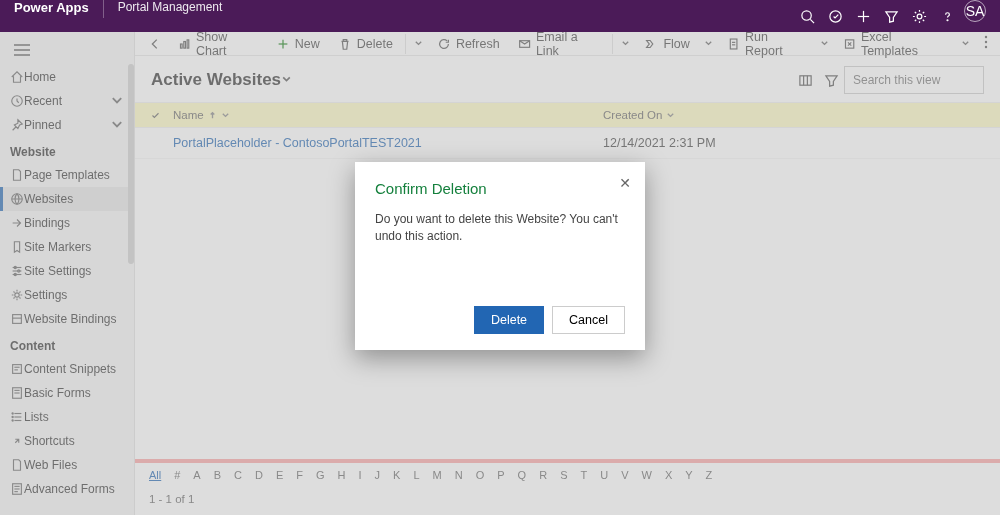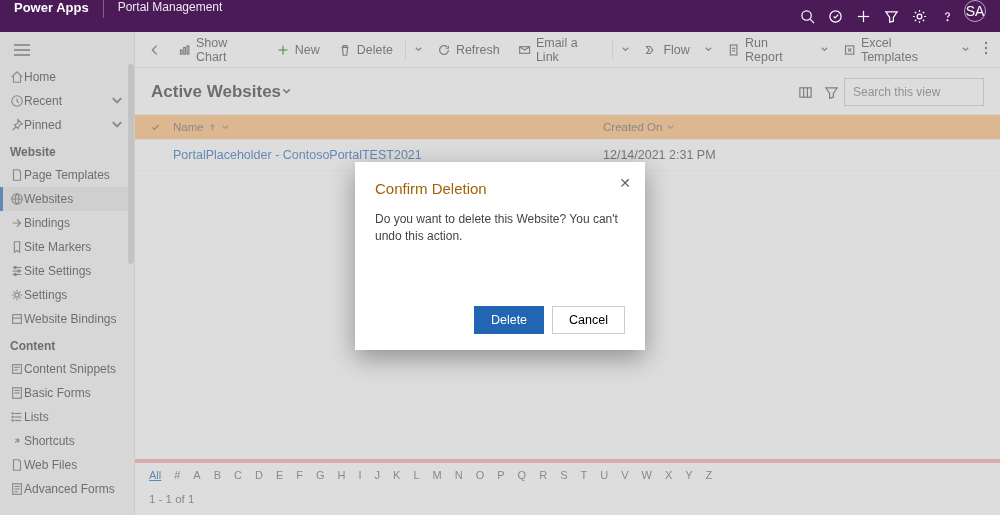--- a/index.html
+++ b/index.html
@@ -18,54 +18,54 @@
   .sidebar .hamburger svg { width:16px; height:12px; stroke:#555; stroke-width:1.5; }
   .sidebar .item { display:flex; align-items:center; padding:5px 10px; cursor:pointer; }
   .sidebar .item.active { background:#e6e6e6; position:relative; }
   .sidebar .item.active::before { content:""; position:absolute; left:0; top:0; bottom:0; width:3px; background:#2266b3; }
   .sidebar .item .sicon { width:14px; height:14px; display:flex; align-items:center; justify-content:center; color:#666; }
   .sidebar .item .sicon svg { width:14px; height:14px; fill:none; stroke:#666; stroke-width:1.3; }
   .sidebar .item .chev { margin-left:auto; }
   .sidebar .section { padding:8px 10px 4px; font-weight:600; color:#333; font-size:12px; }
   .sidebar-scroll { position:absolute; right:0; top:32px; width:6px; height:200px; background:#cfcfcf; border-radius:3px; }
   .main { flex:1; display:flex; flex-direction:column; background:#fff; }
-  .cmdbar { height:36px; border-bottom:1px solid #e6e6e6; display:flex; align-items:center; padding:0 8px; font-size:12.5px; color:#444; gap:2px; }
+  .cmdbar { height:24px; border-bottom:1px solid #e6e6e6; display:flex; align-items:center; padding:0 8px; font-size:12.5px; color:#444; gap:2px; }
   .cmdbar .back { width:26px; height:26px; display:flex; align-items:center; justify-content:center; cursor:pointer; }
   .cmdbar .cmd { display:flex; align-items:center; gap:5px; padding:4px 8px; cursor:pointer; border-radius:2px; }
   .cmdbar .cmd svg { width:14px; height:14px; fill:none; stroke:#555; stroke-width:1.4; }
   .cmdbar .cmd.new svg { stroke:#107c10; }
   .cmdbar .chevd { width:18px; display:flex; align-items:center; justify-content:center; cursor:pointer; }
   .cmdbar .chevd svg { width:9px; height:9px; stroke:#666; fill:none; stroke-width:1.5; }
   .cmdbar .sep { width:1px; height:20px; background:#e0e0e0; margin:0 2px; }
   .cmdbar .overflow { margin-left:4px; cursor:pointer; padding:4px; }
   .viewhdr { display:flex; align-items:center; padding:10px 16px 8px; }
   .viewhdr .title { font-size:17px; font-weight:600; color:#333; }
   .viewhdr .tchev svg { width:11px; height:11px; stroke:#555; fill:none; stroke-width:1.5; }
   .viewhdr .spacer { flex:1; }
   .viewhdr .vicon { width:26px; height:26px; display:flex; align-items:center; justify-content:center; cursor:pointer; }
   .viewhdr .vicon svg { width:15px; height:15px; stroke:#555; fill:none; stroke-width:1.3; }
   .searchbox { display:flex; align-items:center; border:1px solid #ccc; height:28px; width:140px; padding:0 6px; font-size:12px; }
   .searchbox input { border:none; outline:none; flex:1; font-size:12px; color:#666; background:transparent; }
   .searchbox svg { width:13px; height:13px; stroke:#555; fill:none; stroke-width:1.5; }
-  .gridhdr { display:flex; align-items:center; padding:4px 16px; font-size:11.5px; color:#666; border-top:1px solid #eee; border-bottom:1px solid #eee; background:#fdba74; height:26px; }
+  .gridhdr { display:flex; align-items:center; padding:4px 16px; font-size:11.5px; color:#666; border-top:1px solid #eee; border-bottom:1px solid #eee; background:#fef9c3; height:26px; }
   .gridhdr .chk { width:22px; display:flex; align-items:center; }
   .gridhdr .col1 { width:430px; display:flex; align-items:center; gap:4px; }
   .gridhdr .col2 { display:flex; align-items:center; gap:4px; }
   .gridhdr svg { width:9px; height:9px; stroke:#888; fill:none; stroke-width:1.5; }
   .row { display:flex; align-items:center; padding:8px 16px; font-size:12.5px; border-bottom:1px solid #f4f4f4; }
   .row .chk { width:22px; }
   .row .col1 { width:430px; color:#2266b3; cursor:pointer; }
   .row .col2 { color:#444; }
   .alphabar { border-top:4px solid #fca5a5; display:flex; align-items:center; padding:6px 14px; font-size:11px; color:#666; gap:13px; }
   .alphabar .all { color:#2266b3; text-decoration:underline; cursor:pointer; }
   .alphabar span { cursor:pointer; }
   .footer { padding:6px 14px 10px; font-size:11.5px; color:#666; }
   .overlay { position:absolute; inset:0; background:rgba(180,180,180,0.45); display:flex; align-items:flex-start; justify-content:center; padding-top:130px; z-index:50; }
   .dialog { background:#fff; width:290px; box-shadow:0 8px 24px rgba(0,0,0,0.35); padding:18px 20px 16px; position:relative; }
-  .dialog .dtitle { font-size:15px; font-weight:400; color:#a16207; margin-bottom:14px; }
+  .dialog .dtitle { font-size:15px; font-weight:400; color:#15803d; margin-bottom:14px; }
   .dialog .dclose { position:absolute; top:14px; right:14px; cursor:pointer; color:#666; font-size:14px; line-height:1; }
   .dialog .dbody { font-size:12px; color:#444; line-height:1.45; margin-bottom:60px; }
   .dialog .dactions { display:flex; justify-content:flex-end; gap:8px; }
   .dialog button { font-size:12.5px; padding:6px 16px; border:1px solid #ccc; background:#fff; cursor:pointer; }
   .dialog button.primary { background:#2266b3; color:#fff; border-color:#2266b3; }
 </style>
 </head>
 <body>
 
 <div class="topbar">

